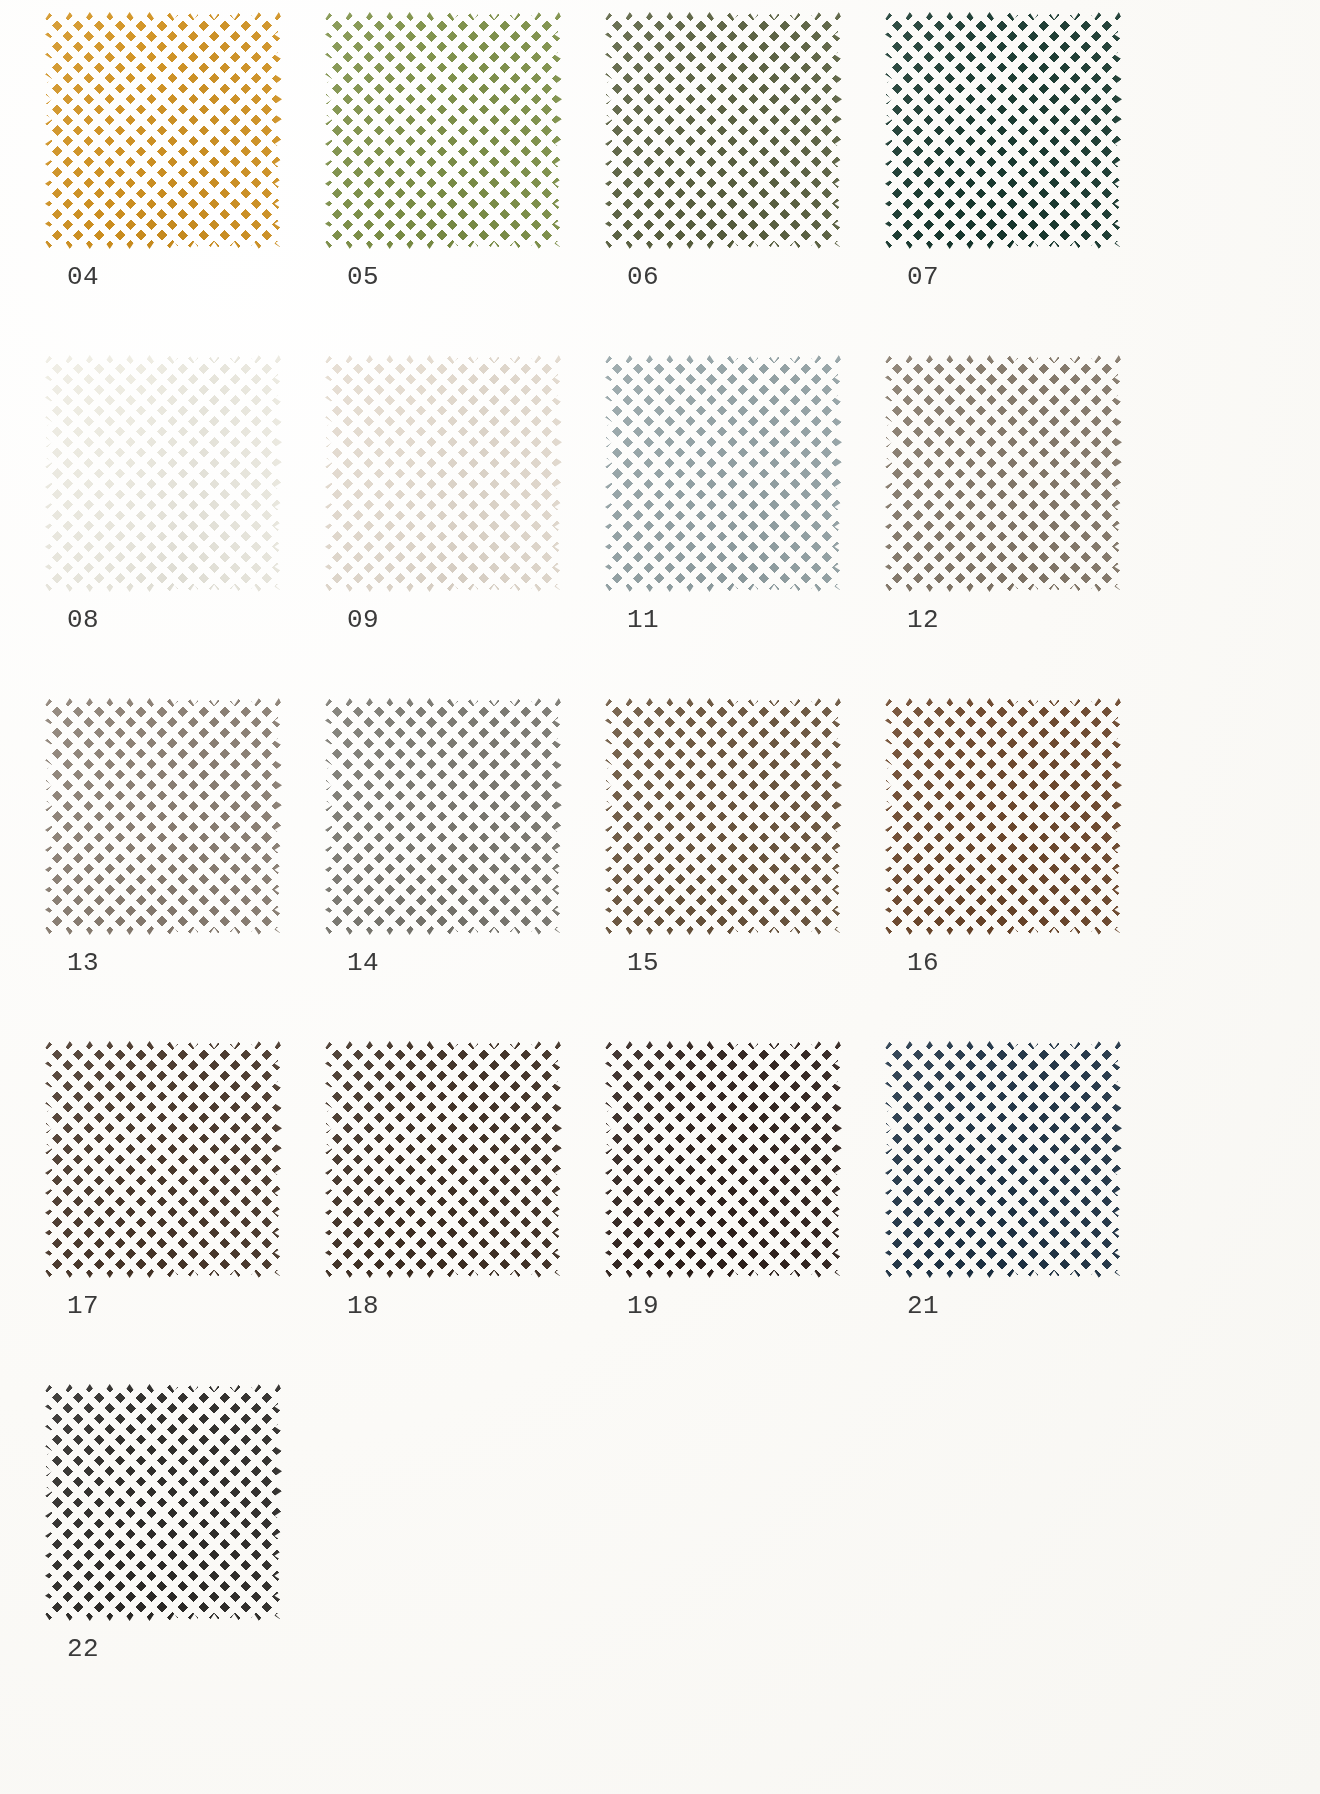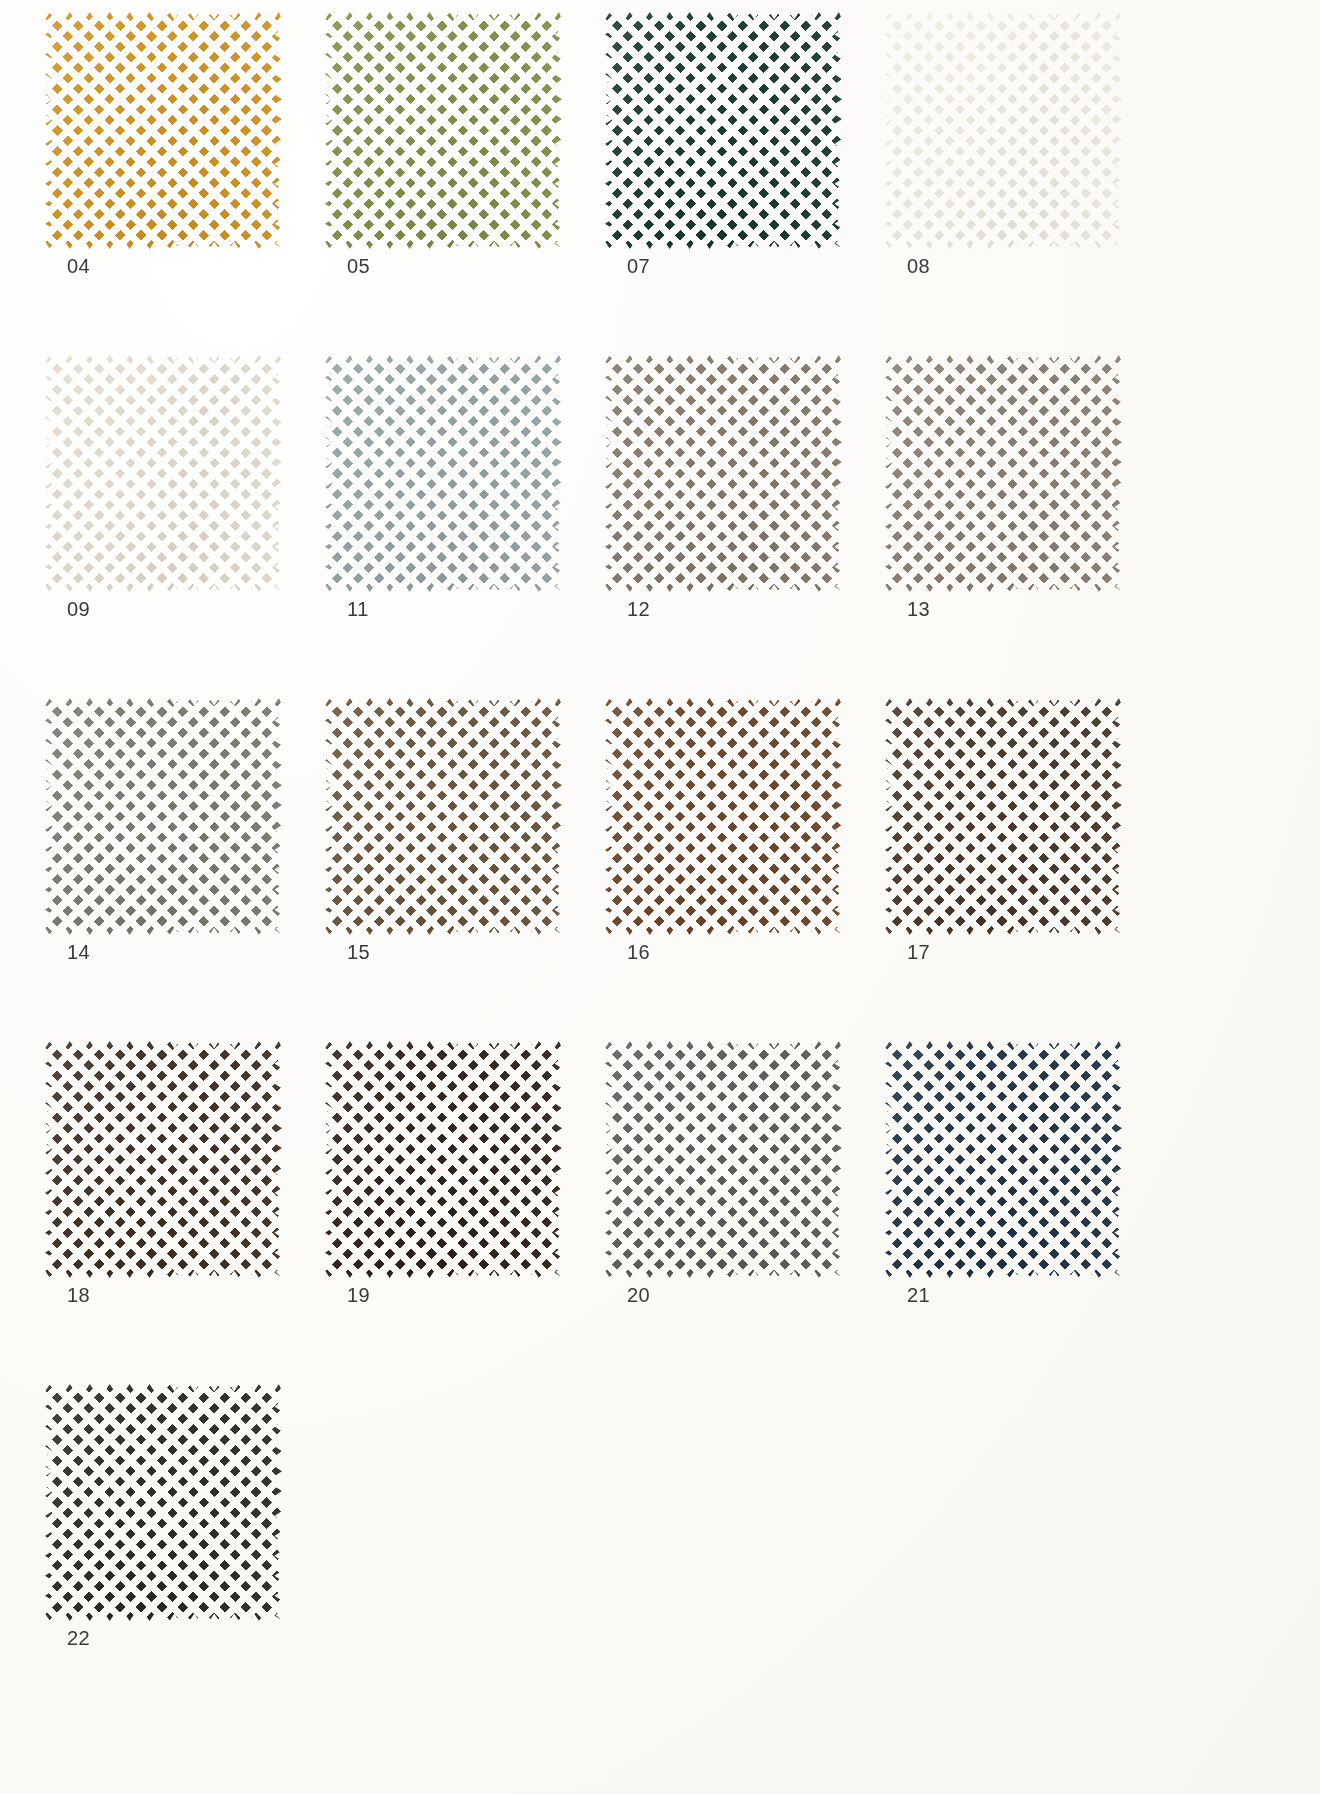--- a/index.html
+++ b/index.html
@@ -111,26 +111,26 @@
     background:
       linear-gradient(100deg, rgba(255,255,255,0.085) 0%, rgba(255,255,255,0.0) 34%,
                               rgba(0,0,0,0.035) 62%, rgba(255,255,255,0.05) 100%),
       linear-gradient(186deg, rgba(255,255,255,0.05) 0%, rgba(0,0,0,0.045) 100%);
     pointer-events: none;
   }
 
   .swatch-label {
     position: absolute;
     left: 22px;
-    top: 244px;
-    font-size: 20px;
+    top: 252px;
+    font-size: 26px;
     line-height: 1;
     letter-spacing: 0.5px;
     color: #3a3a3a;
-    font-family: Liberation Sans, sans-serif;
+    font-family: Liberation Mono, monospace;
     font-weight: 400;
     white-space: nowrap;
   }
 </style>
 </head>
 <body>
 
 <div id="swatch-sheet" style="background-color: rgb(253, 253, 252);">
   <div class="swatch-grid">
       <div class="swatch-cell">
@@ -140,20 +140,26 @@
         <div class="swatch-label" style="color: rgb(58, 58, 58);">04</div>
       </div>
       <div class="swatch-cell">
         <div class="swatch-chip-wrap">
           <div class="swatch-chip" title="olive-green" style="background: rgb(126, 145, 71);"></div>
         </div>
         <div class="swatch-label" style="color: rgb(58, 58, 58);">05</div>
       </div>
       <div class="swatch-cell">
         <div class="swatch-chip-wrap">
+          <div class="swatch-chip" title="dark-olive" style="background: rgb(90, 97, 64);"></div>
+        </div>
+        <div class="swatch-label" style="color: rgb(58, 58, 58);">06</div>
+      </div>
+      <div class="swatch-cell">
+        <div class="swatch-chip-wrap">
           <div class="swatch-chip" title="deep-forest-green" style="background: rgb(23, 56, 46);"></div>
         </div>
         <div class="swatch-label" style="color: rgb(58, 58, 58);">07</div>
       </div>
       <div class="swatch-cell">
         <div class="swatch-chip-wrap">
           <div class="swatch-chip" title="cream-white" style="background: rgb(239, 237, 227);"></div>
         </div>
         <div class="swatch-label" style="color: rgb(58, 58, 58);">08</div>
       </div>
@@ -209,26 +215,20 @@
         <div class="swatch-chip-wrap">
           <div class="swatch-chip" title="espresso" style="background: rgb(62, 46, 34);"></div>
         </div>
         <div class="swatch-label" style="color: rgb(58, 58, 58);">18</div>
       </div>
       <div class="swatch-cell">
         <div class="swatch-chip-wrap">
           <div class="swatch-chip" title="near-black-brown" style="background: rgb(46, 32, 27);"></div>
         </div>
         <div class="swatch-label" style="color: rgb(58, 58, 58); text-align: center;">19</div>
-      </div>
-      <div class="swatch-cell">
-        <div class="swatch-chip-wrap">
-          <div class="swatch-chip" title="medium-gray" style="background: rgb(91, 91, 91);"></div>
-        </div>
-        <div class="swatch-label" style="color: rgb(58, 58, 58);">20</div>
       </div>
       <div class="swatch-cell">
         <div class="swatch-chip-wrap">
           <div class="swatch-chip" title="navy-blue" style="background: rgb(30, 50, 68);"></div>
         </div>
         <div class="swatch-label" style="color: rgb(58, 58, 58);">21</div>
       </div>
       <div class="swatch-cell">
         <div class="swatch-chip-wrap">
           <div class="swatch-chip" title="charcoal-black" style="background: rgb(43, 41, 38);"></div>

